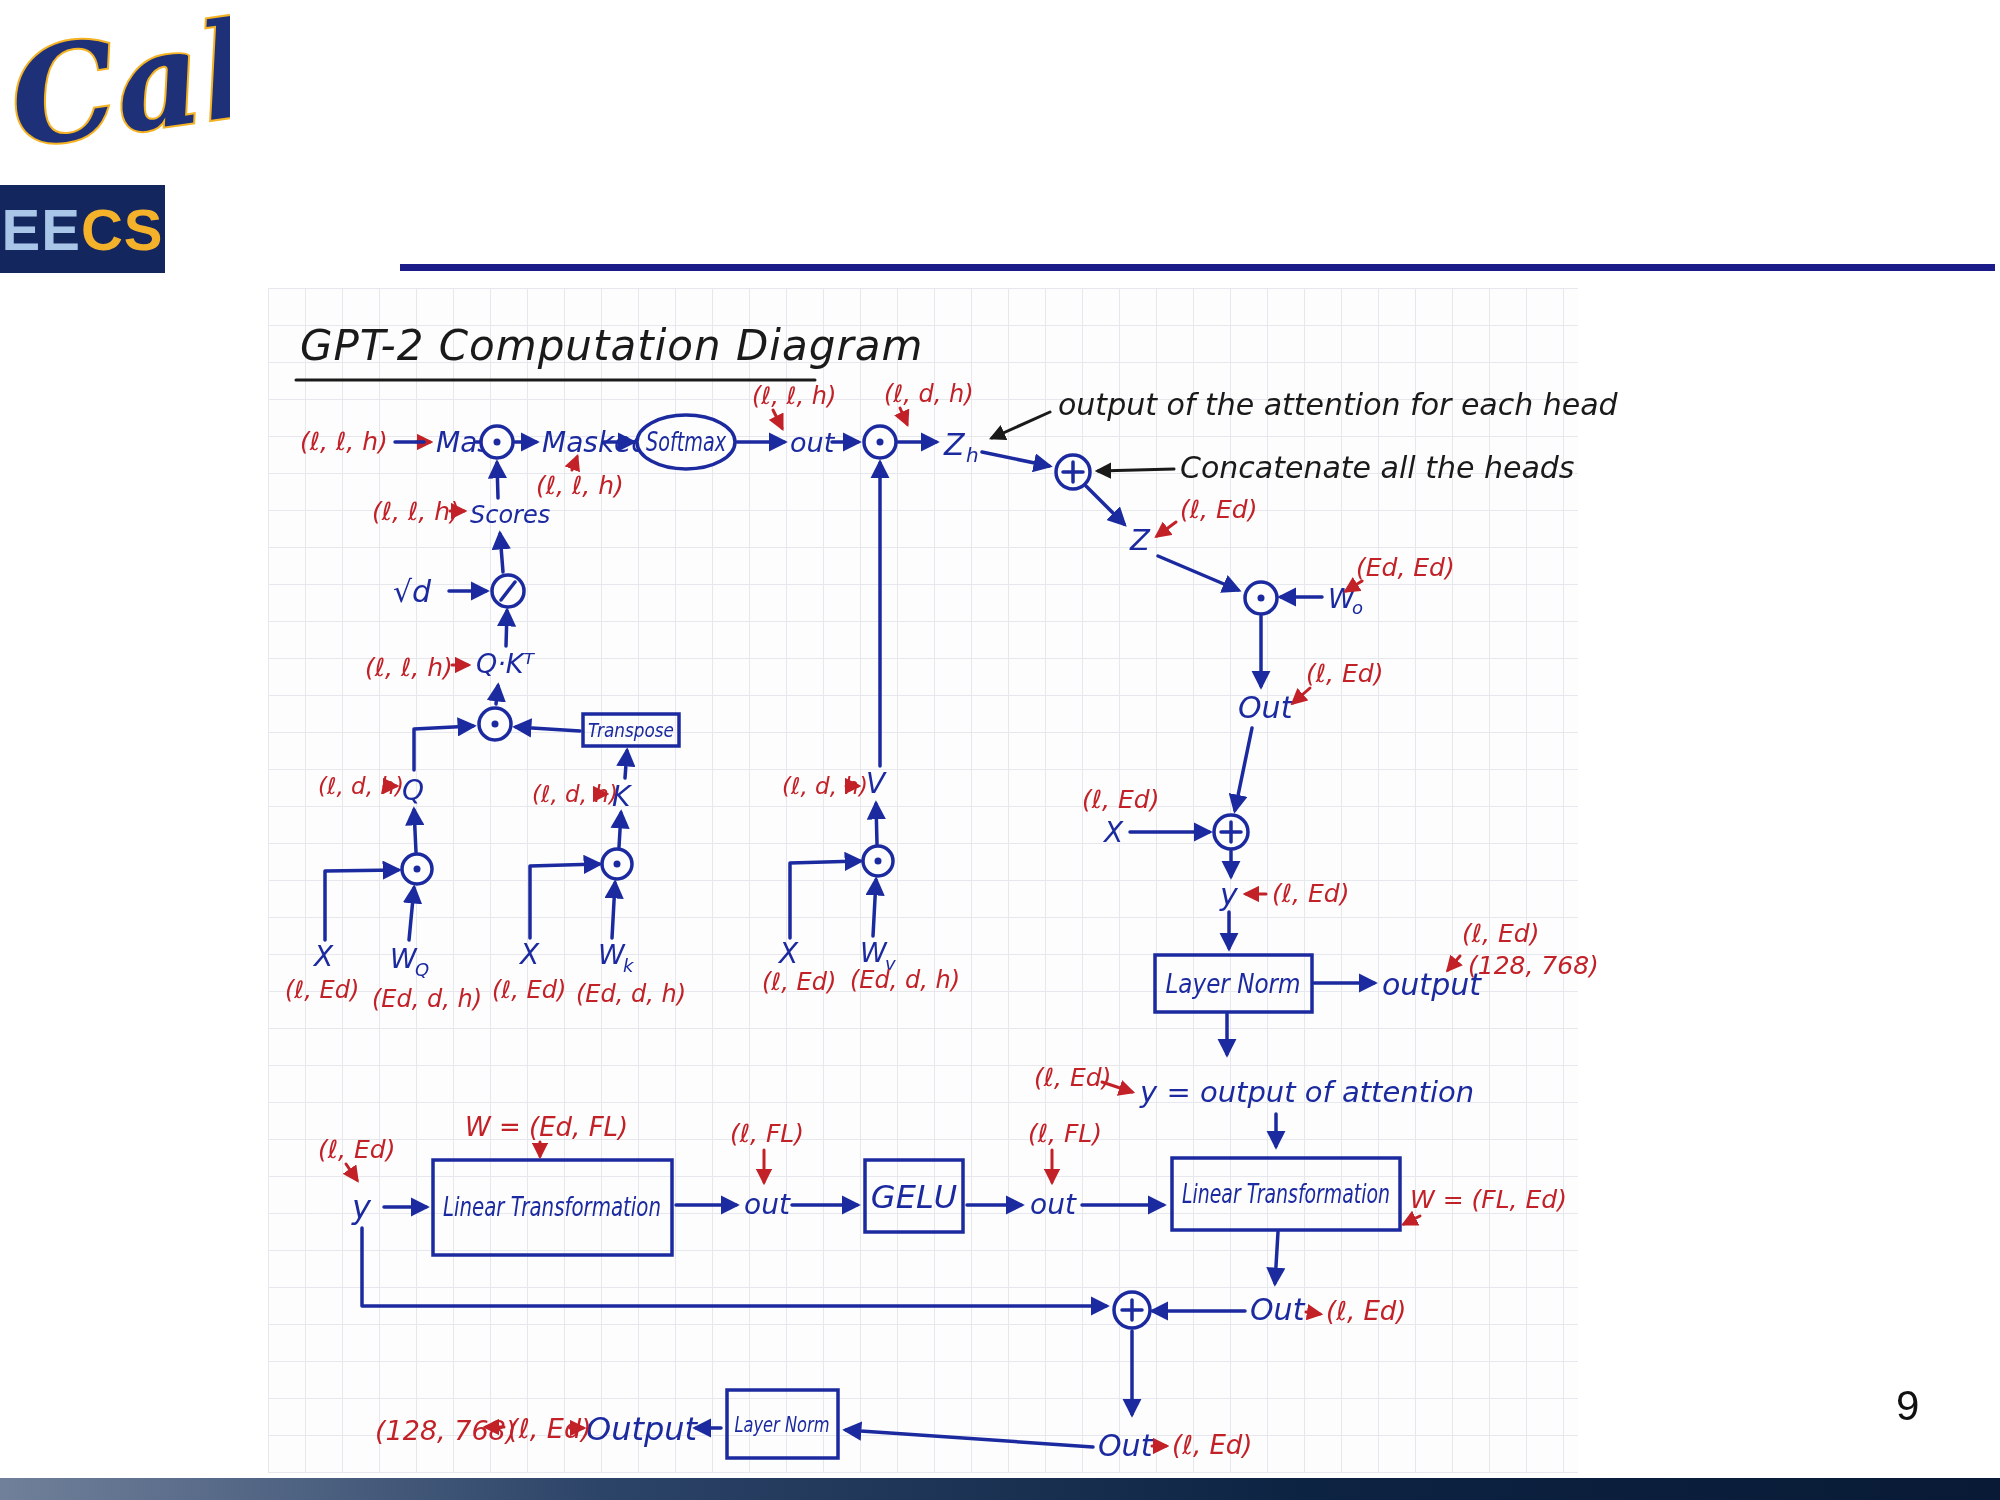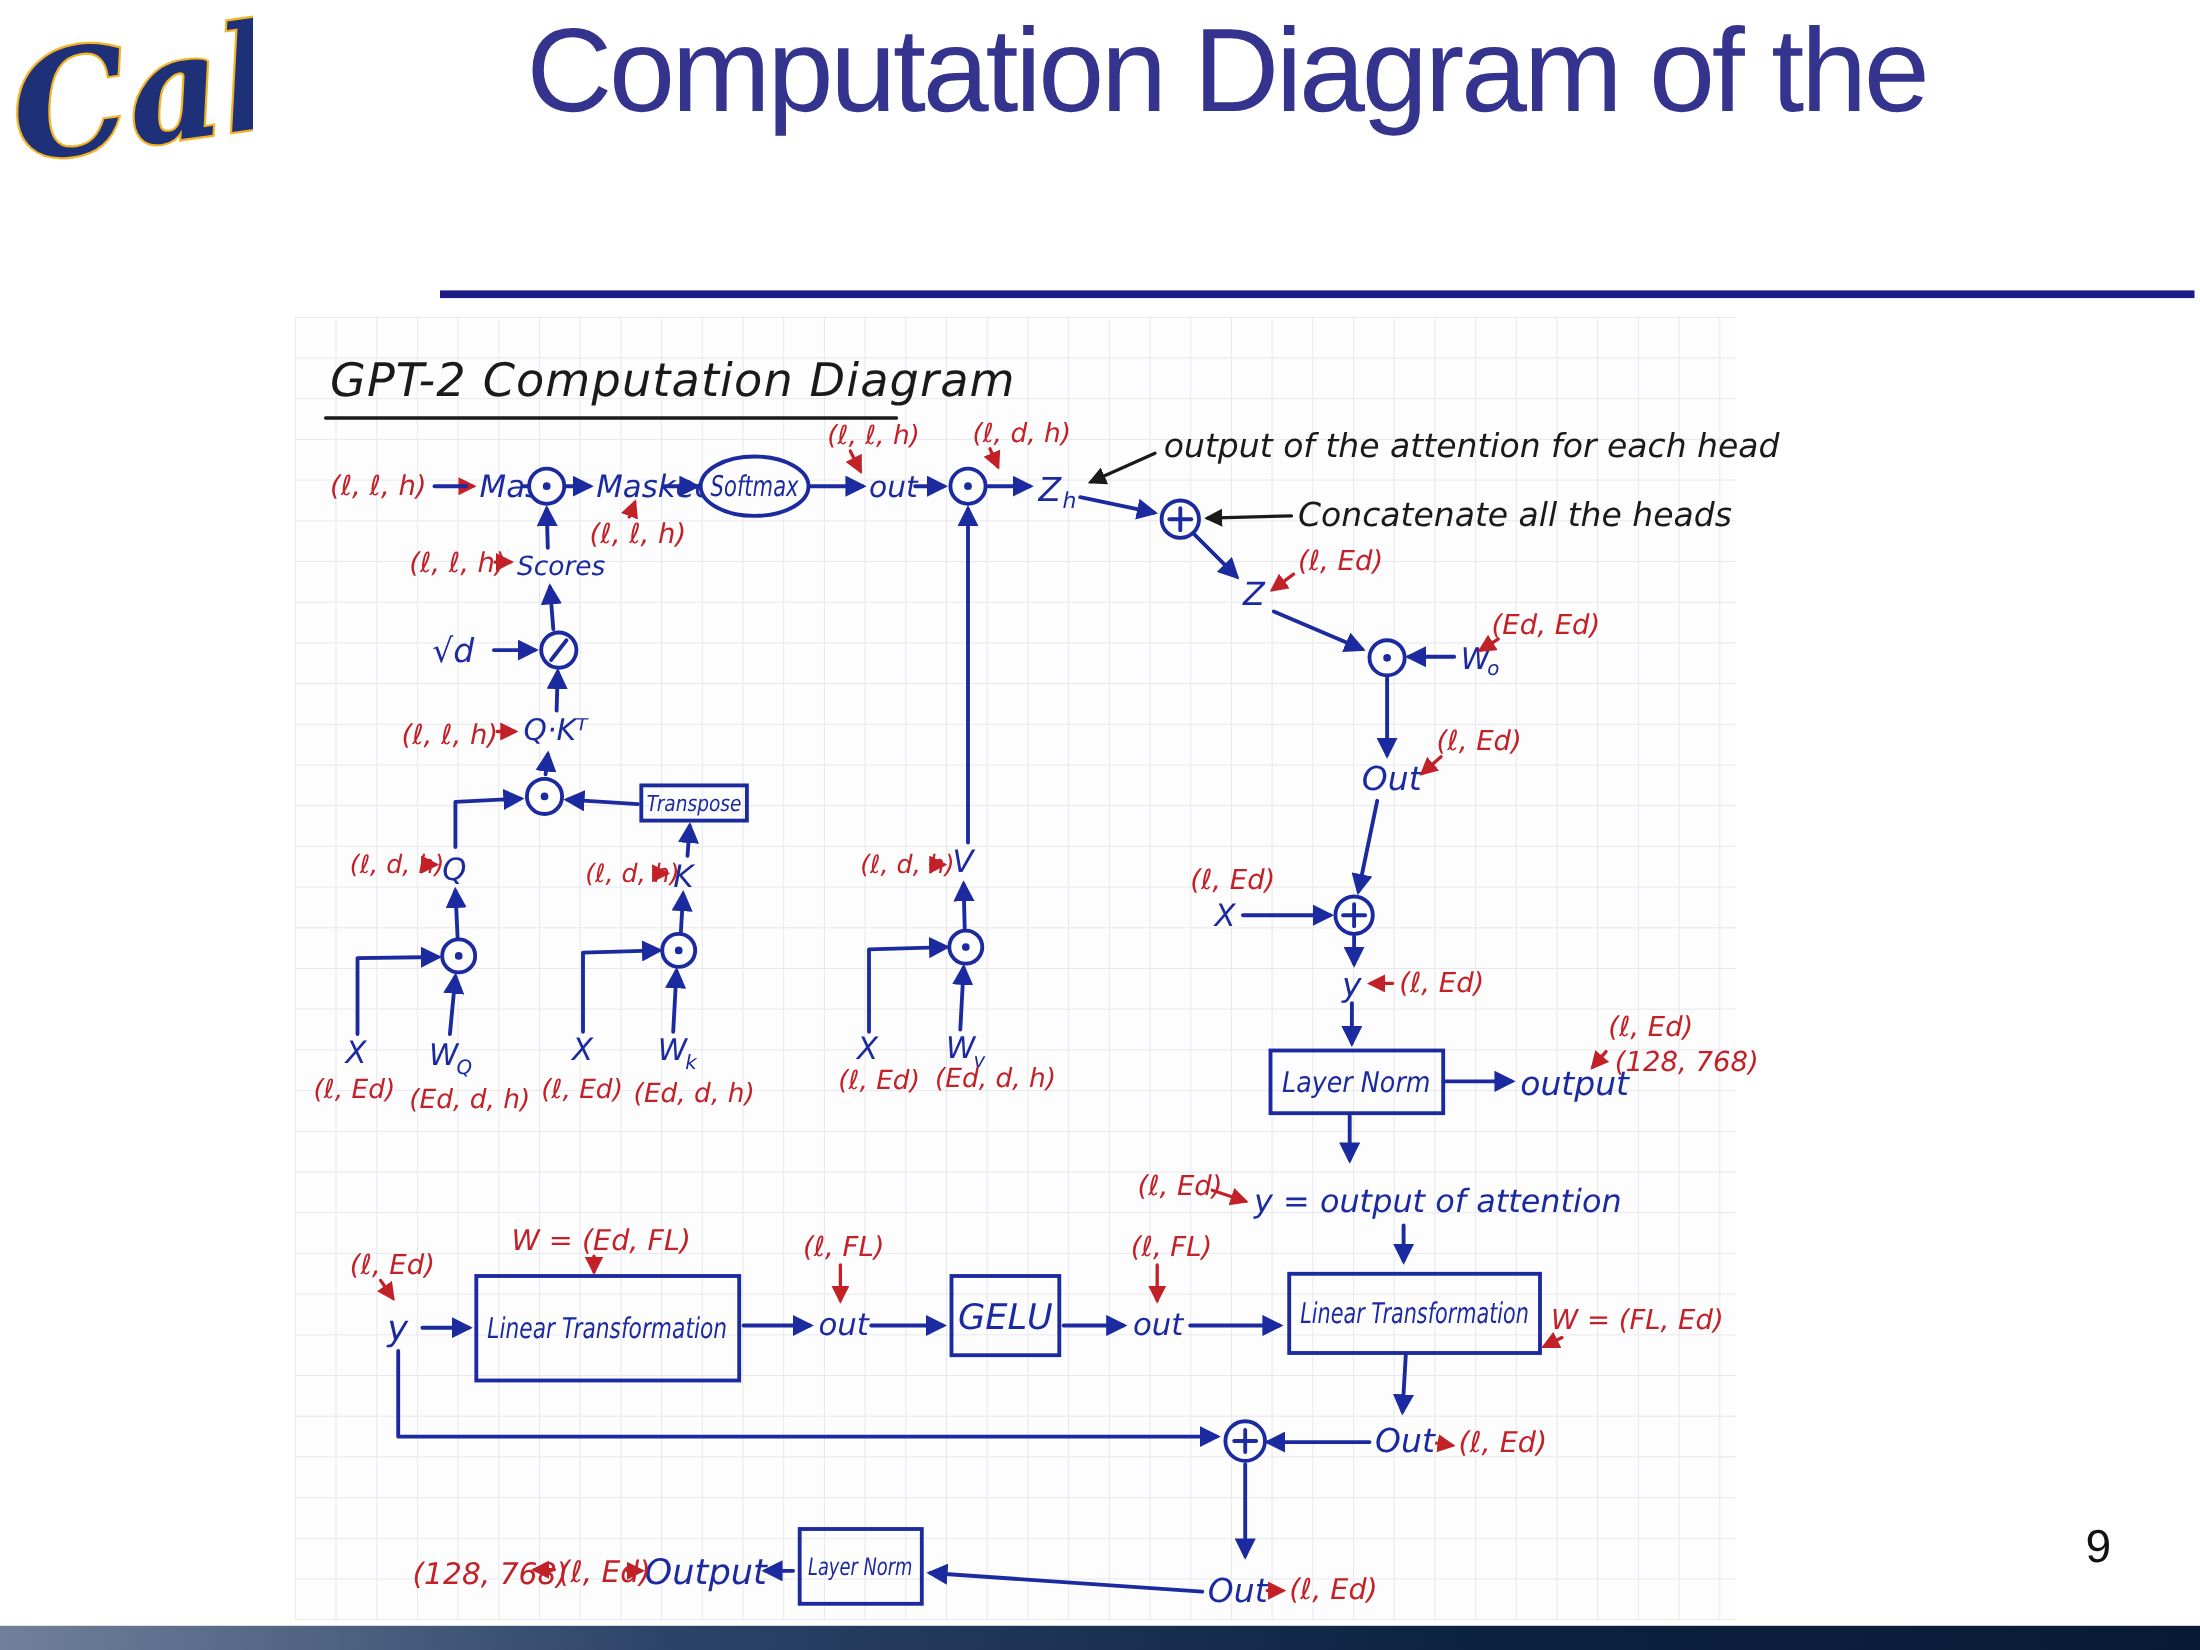--- a/index.html
+++ b/index.html
@@ -37,22 +37,25 @@
 </head>
 <body>
 
 <div id="slide">
 
   <svg id="cal-logo" viewBox="0 0 230 180">
     <text x="12" y="138" transform="rotate(-8 80 100)" style="font-family:'DejaVu Serif',serif;font-style:italic;font-weight:bold;font-size:132px;
                  fill:#1e3178;stroke:#f5b324;stroke-width:4;paint-order:stroke;">Cal</text>
   </svg>
 
-
-  <div id="title1" class="title-line">Computation Diagram of the</div>
+  <div id="eecs-box">
+    <span class="ee">EE</span>
+      <span class="cs">CS</span>
+  </div>
+
   <div id="title-rule"></div>
 
   <div id="paper"></div>
 
   <svg id="ink" width="2000" height="1500" viewBox="0 0 2000 1500">
     <defs>
       <marker id="ab" viewBox="0 0 10 10" refX="8" refY="5" markerWidth="5.5" markerHeight="5.5" orient="auto-start-reverse">
         <path d="M0,0 L10,5 L0,10 z" fill="#1c2aa0"></path>
         </marker>
       <marker id="ar" viewBox="0 0 10 10" refX="8" refY="5" markerWidth="5.5" markerHeight="5.5" orient="auto-start-reverse">

